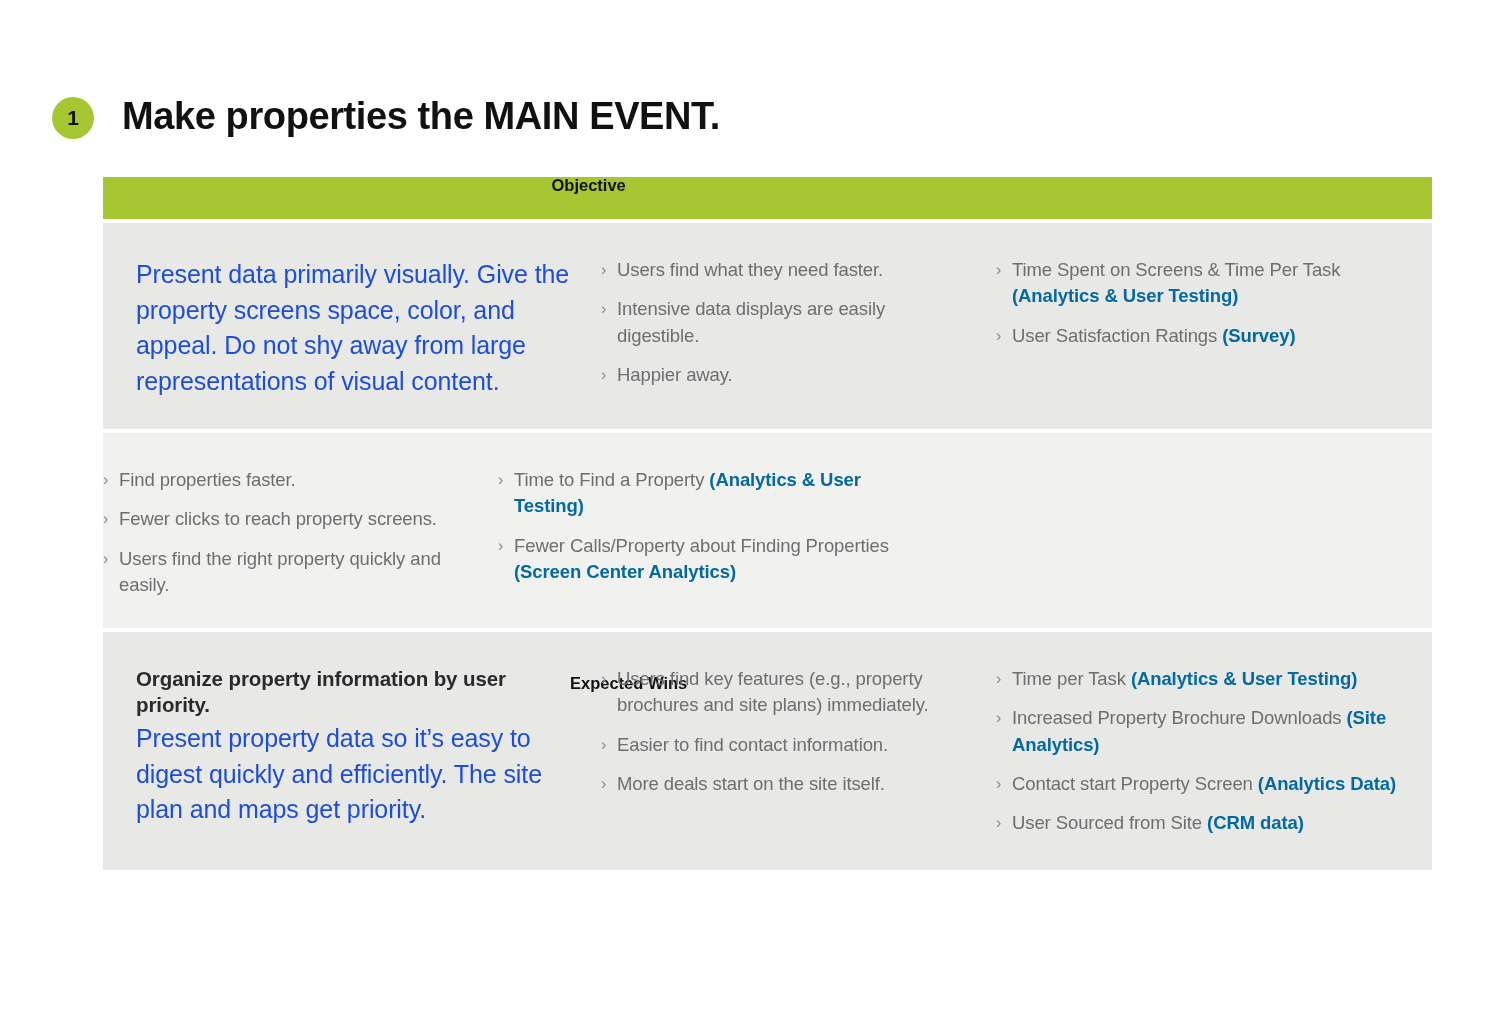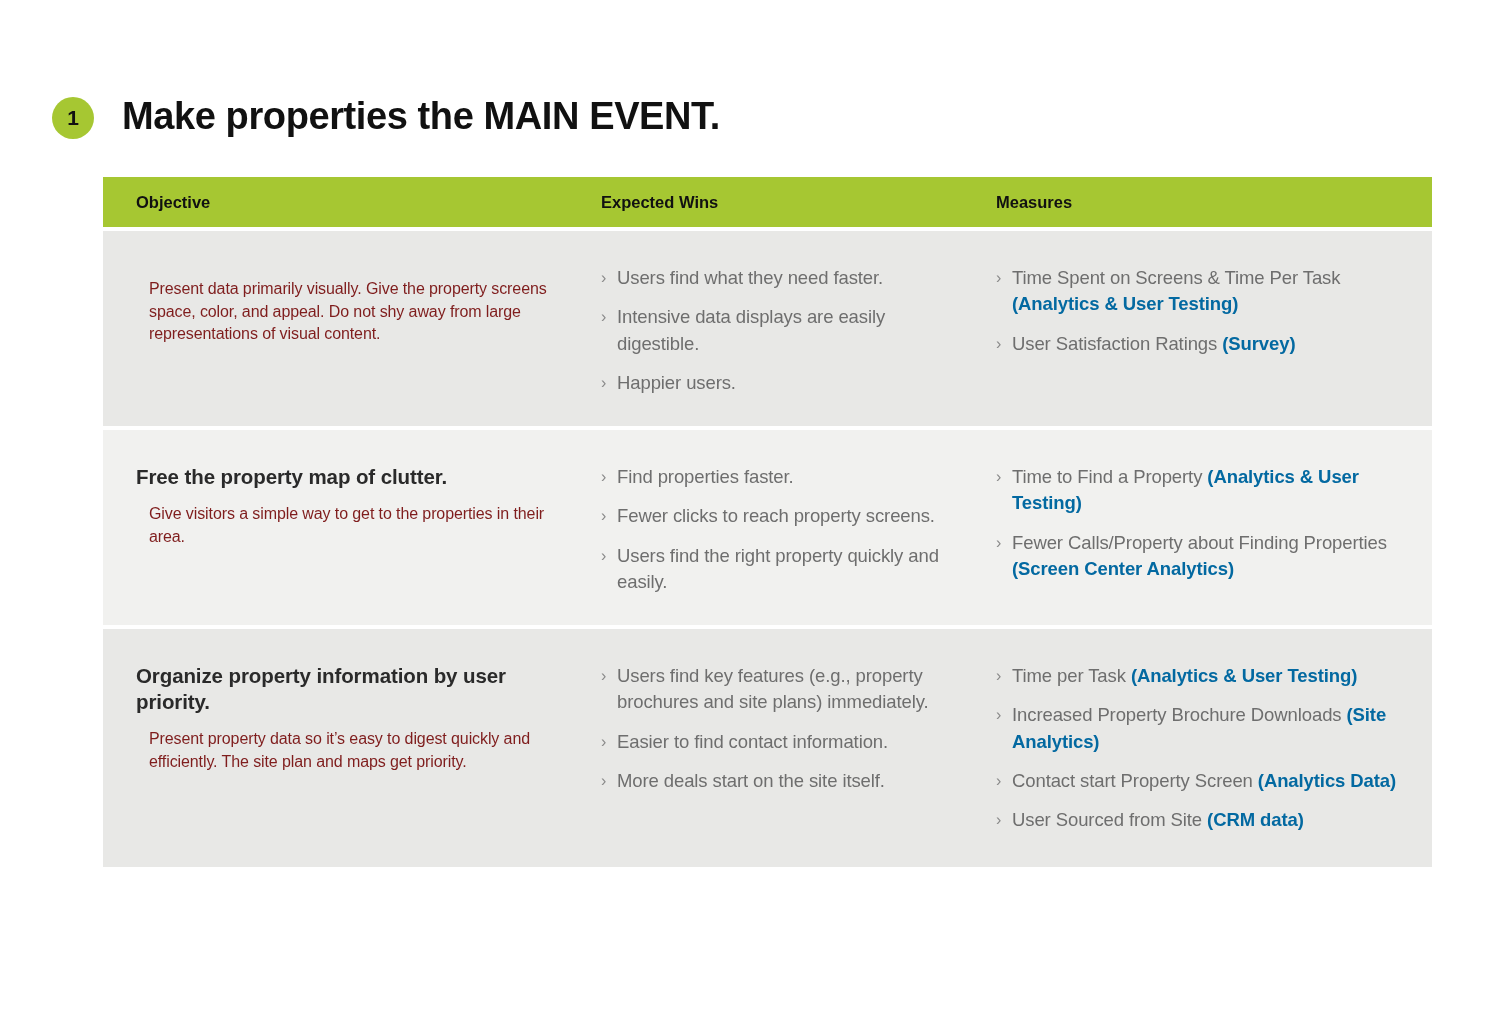--- a/index.html
+++ b/index.html
@@ -56,23 +56,24 @@
 
   
   .table {
     position: absolute;
     left: 103px;
     top: 177px;
     width: 1329px;
   }
   .thead {
     background: #a6c732;
-    height: 50px;
+    height: 42px;
     display: flex;
     align-items: center;
+    flex-direction: column;
   }
   .th {
     font-size: 16.5px;
     font-weight: bold;
     color: #111111;
     line-height: 1;
   }
   .col-1 { width: 498px; flex: 0 0 498px; }
   .col-2 { width: 395px; flex: 0 0 395px; }
   .col-3 { width: 436px; flex: 0 0 436px; }
@@ -100,24 +101,24 @@
 
   .obj-title {
     font-size: 20.5px;
     font-weight: bold;
     color: #2a2a2a;
     line-height: 1.27;
     margin: 0 0 3px 0;
     letter-spacing: -0.1px;
   }
   .obj-desc {
-    font-size: 16px;
-    color: #7f1d1d;
+    font-size: 25px;
+    color: #1d4ed8;
     line-height: 1.42;
-    margin: 13px;
+    margin: 0;
     letter-spacing: -0.1px;
   }
 
   ul.bullets {
     list-style: none;
     margin: 0;
     padding: 0;
   }
   ul.bullets li {
     position: relative;
@@ -162,36 +163,32 @@
     </div>
 
     <div class="row row-a row-1">
       <div class="cell col-1">
         <p class="obj-desc">Present data primarily visually. Give the property screens space, color, and appeal. Do not shy away from large representations of visual content.</p>
       </div>
       <div class="cell col-2">
         <ul class="bullets">
             <li><span class="chev">›</span><span>Users find what they need faster.</span></li>
             <li><span class="chev">›</span><span>Intensive data displays are easily digestible.</span></li>
-            <li><span class="chev">›</span><span>Happier users.</span></li>
+            <li><span class="chev">›</span><span>Happier away.</span></li>
           </ul>
       </div>
       <div class="cell col-3">
         <ul class="bullets">
             <li><span class="chev">›</span><span>Time Spent on Screens &amp; Time Per Task </span><b>(Analytics &amp; User Testing)</b></li>
             <li><span class="chev">›</span><span>User Satisfaction Ratings </span><b>(Survey)</b></li>
           </ul>
       </div>
     </div>
 
     <div class="row row-b row-2">
-      <div class="cell col-1">
-        <p class="obj-title">Free the property map of clutter.</p>
-        <p class="obj-desc">Give visitors a simple way to get to the properties in their area.</p>
-      </div>
       <div class="cell col-2">
         <ul class="bullets">
             <li><span class="chev">›</span><span>Find properties faster.</span></li>
             <li><span class="chev">›</span><span>Fewer clicks to reach property screens.</span></li>
             <li><span class="chev">›</span><span>Users find the right property quickly and easily.</span></li>
           </ul>
       </div>
       <div class="cell col-3">
         <ul class="bullets">
             <li><span class="chev">›</span><span>Time to Find a Property </span><b>(Analytics &amp; User Testing)</b></li>

